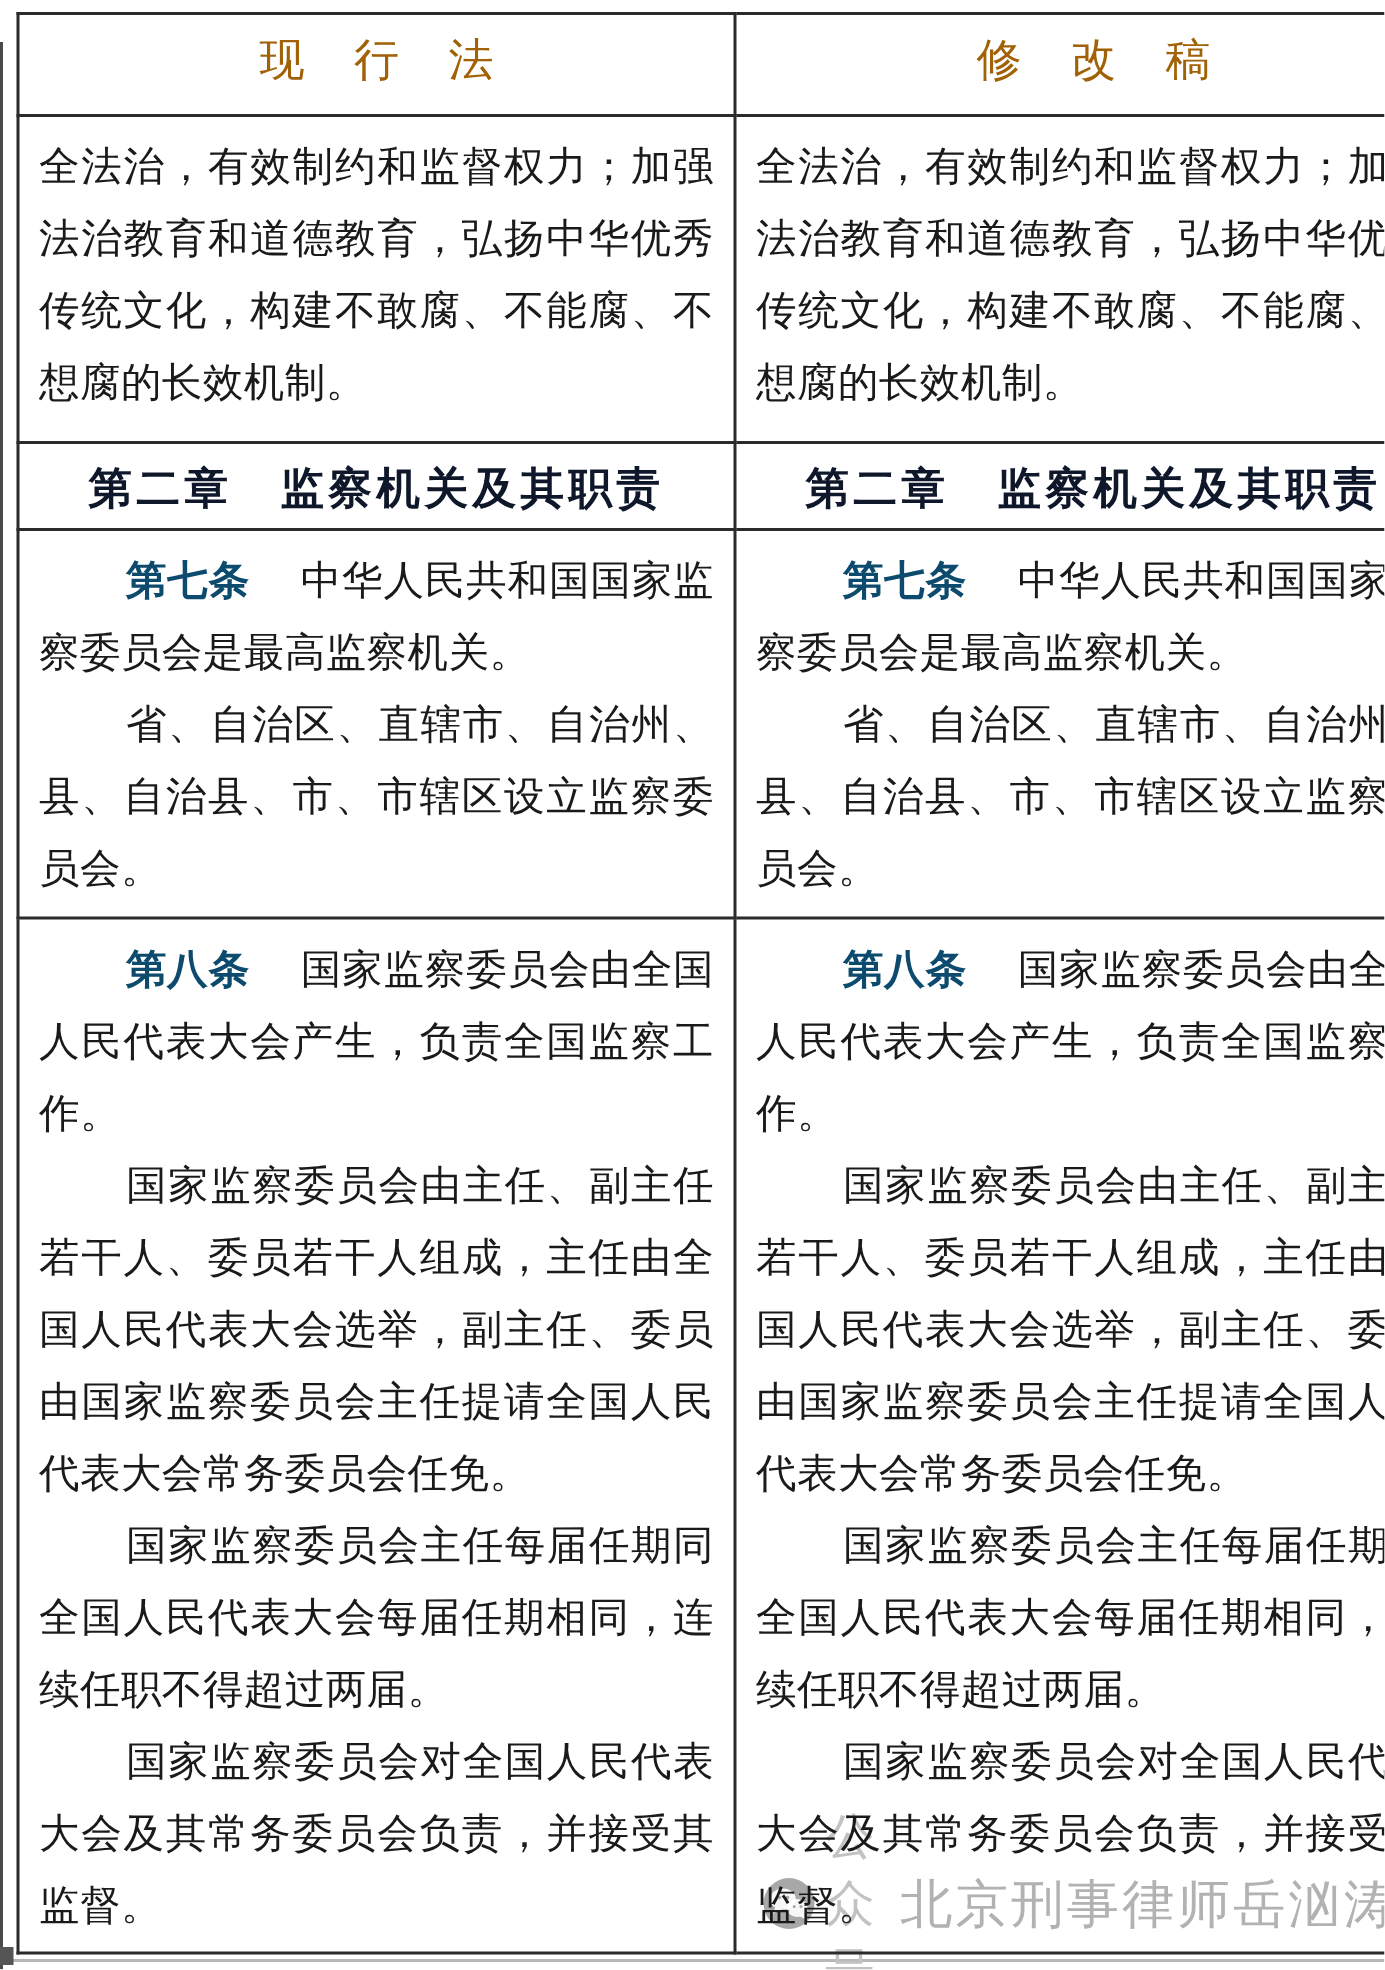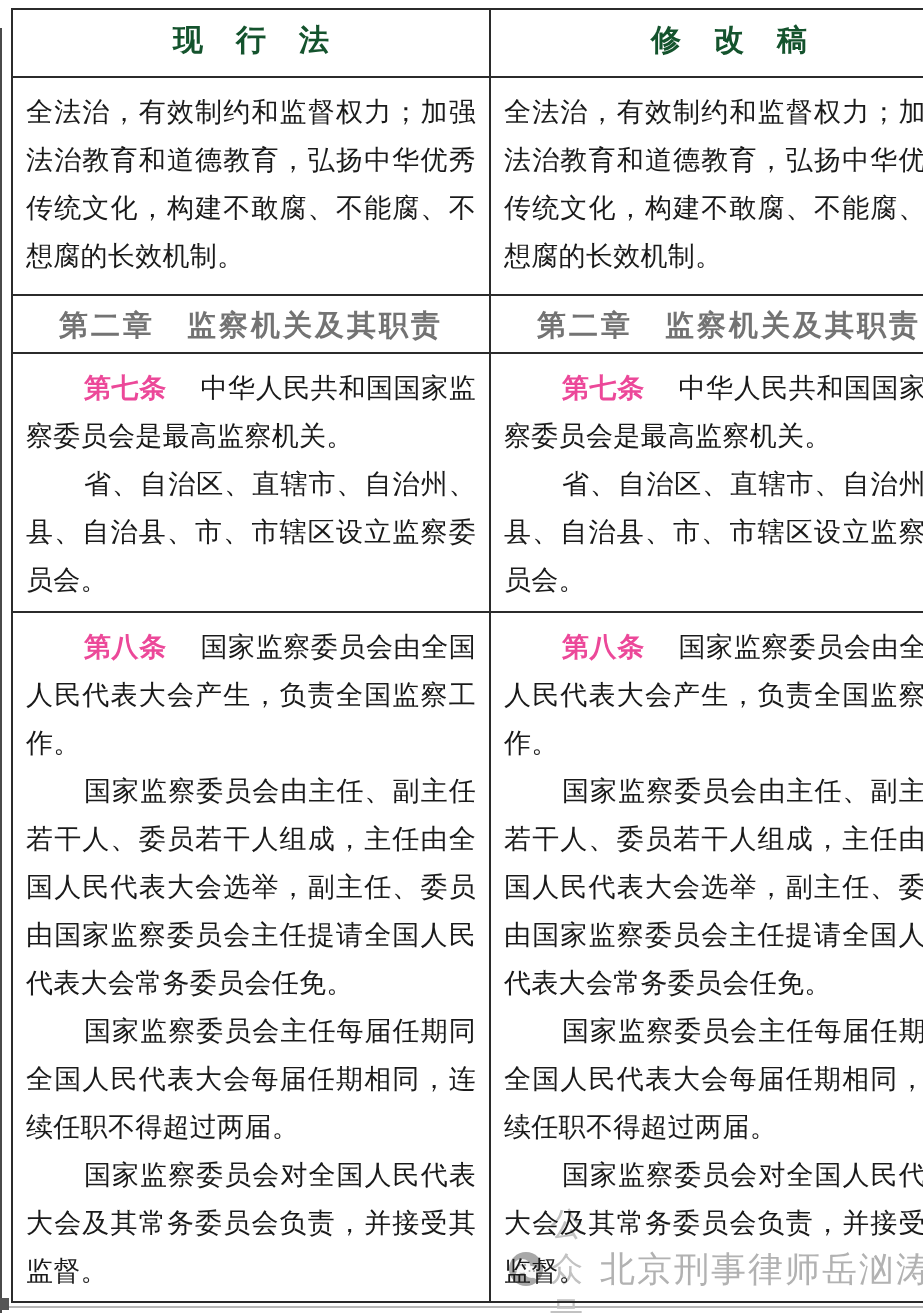--- a/index.html
+++ b/index.html
@@ -58,59 +58,59 @@
     vertical-align: top;
     padding: 10px 13px 6px 13px;
     background: transparent;
   }
   th.colhead {
     height: 50px;
     padding: 0;
     vertical-align: middle;
     text-align: center;
     font-family: "DejaVu Sans", sans-serif;
-    font-weight: bold;
+    font-weight: normal;
     font-size: 30px;
     letter-spacing: 1.1em;
     text-indent: 1.1em;
-    color: #14532d;
+    color: #a16207;
   }
   tr.row-intro { height: 218px; }
   tr.row-chapter { height: 56px; }
   tr.row-art7 { height: 259px; }
 
   td.chapter-cell {
     padding: 0;
     vertical-align: middle;
     text-align: center;
     font-family: "DejaVu Sans", sans-serif;
     font-weight: bold;
     font-size: 29px;
     letter-spacing: 3px;
-    color: #737373;
+    color: #0f172a;
   }
   .cellbody {
     overflow: hidden;
     max-height: 688px;
   }
   p.para {
     margin: 0;
     font-size: 27px;
     line-height: 48px;
     letter-spacing: 0.3px;
     text-align: justify;
     text-indent: 58px;
     color: #1a1a1a;
   }
   p.para.noindent { text-indent: 0; }
   .article-label {
     font-family: "DejaVu Sans", sans-serif;
     font-weight: bold;
     margin-right: 1.25em;
-    color: #ec4899;
+    color: #0c4a6e;
   }
 
   .watermark {
     position: absolute;
     left: 508px;
     top: 1246px;
     height: 46px;
     display: flex;
     align-items: center;
     z-index: 1;

